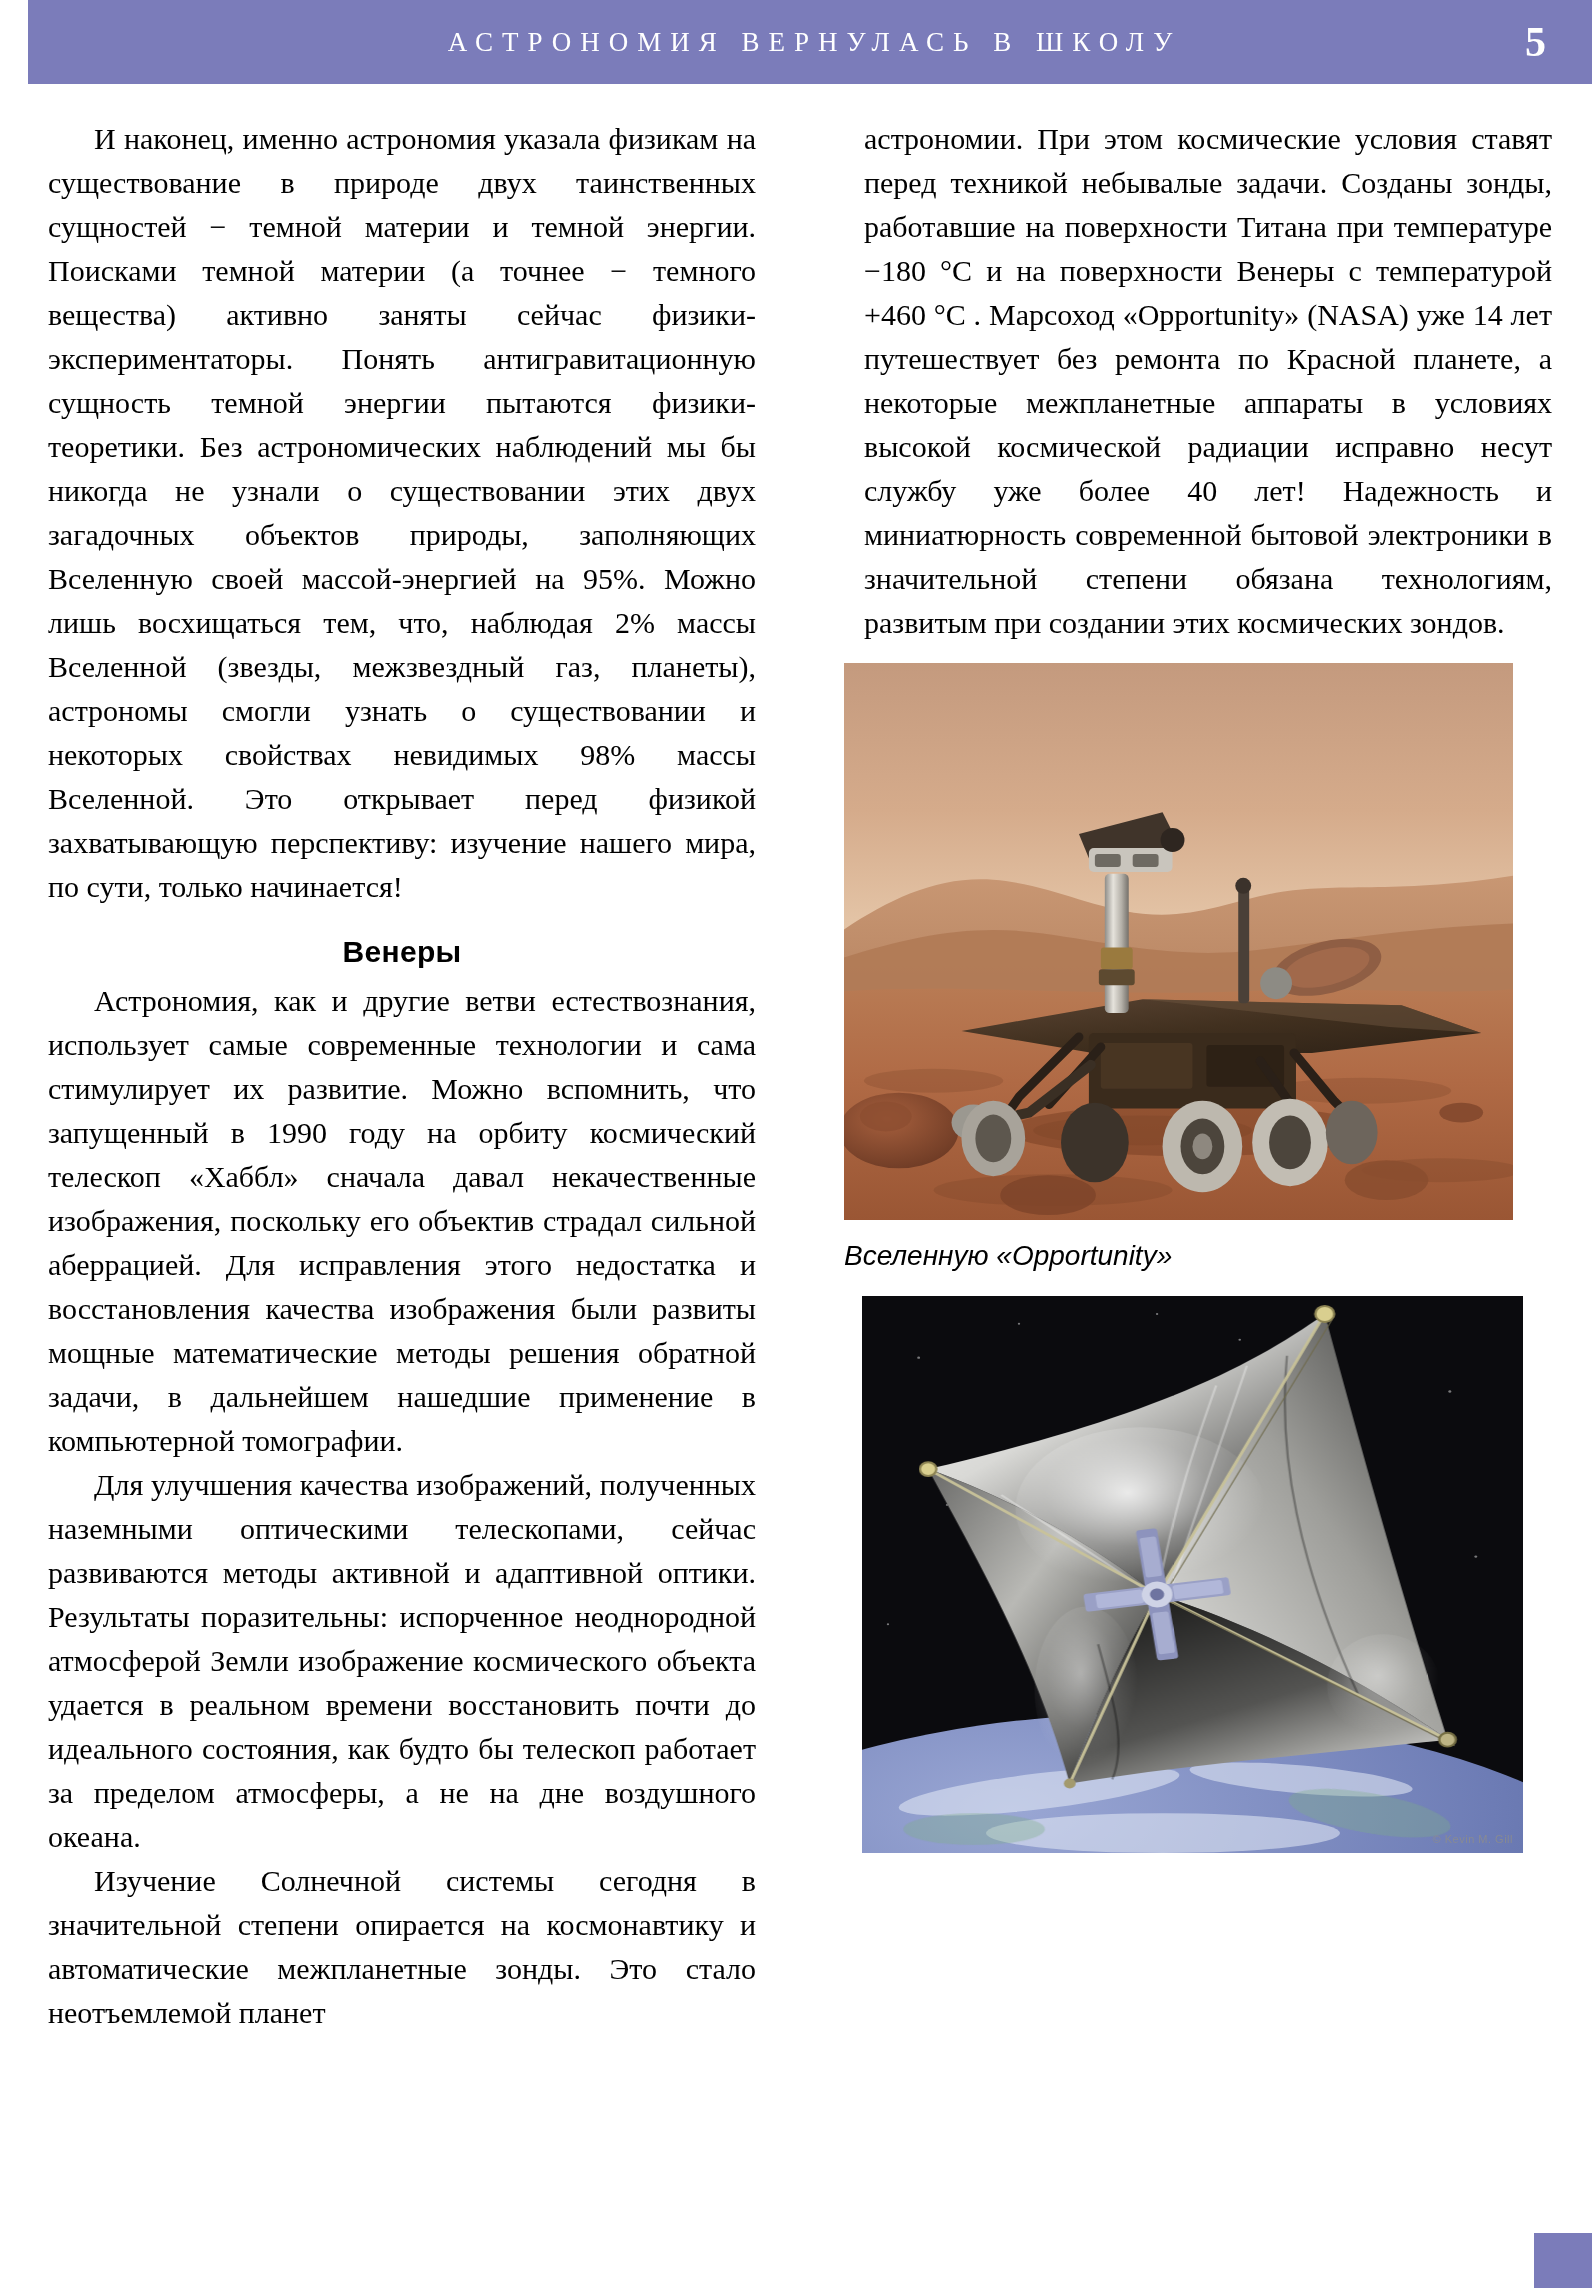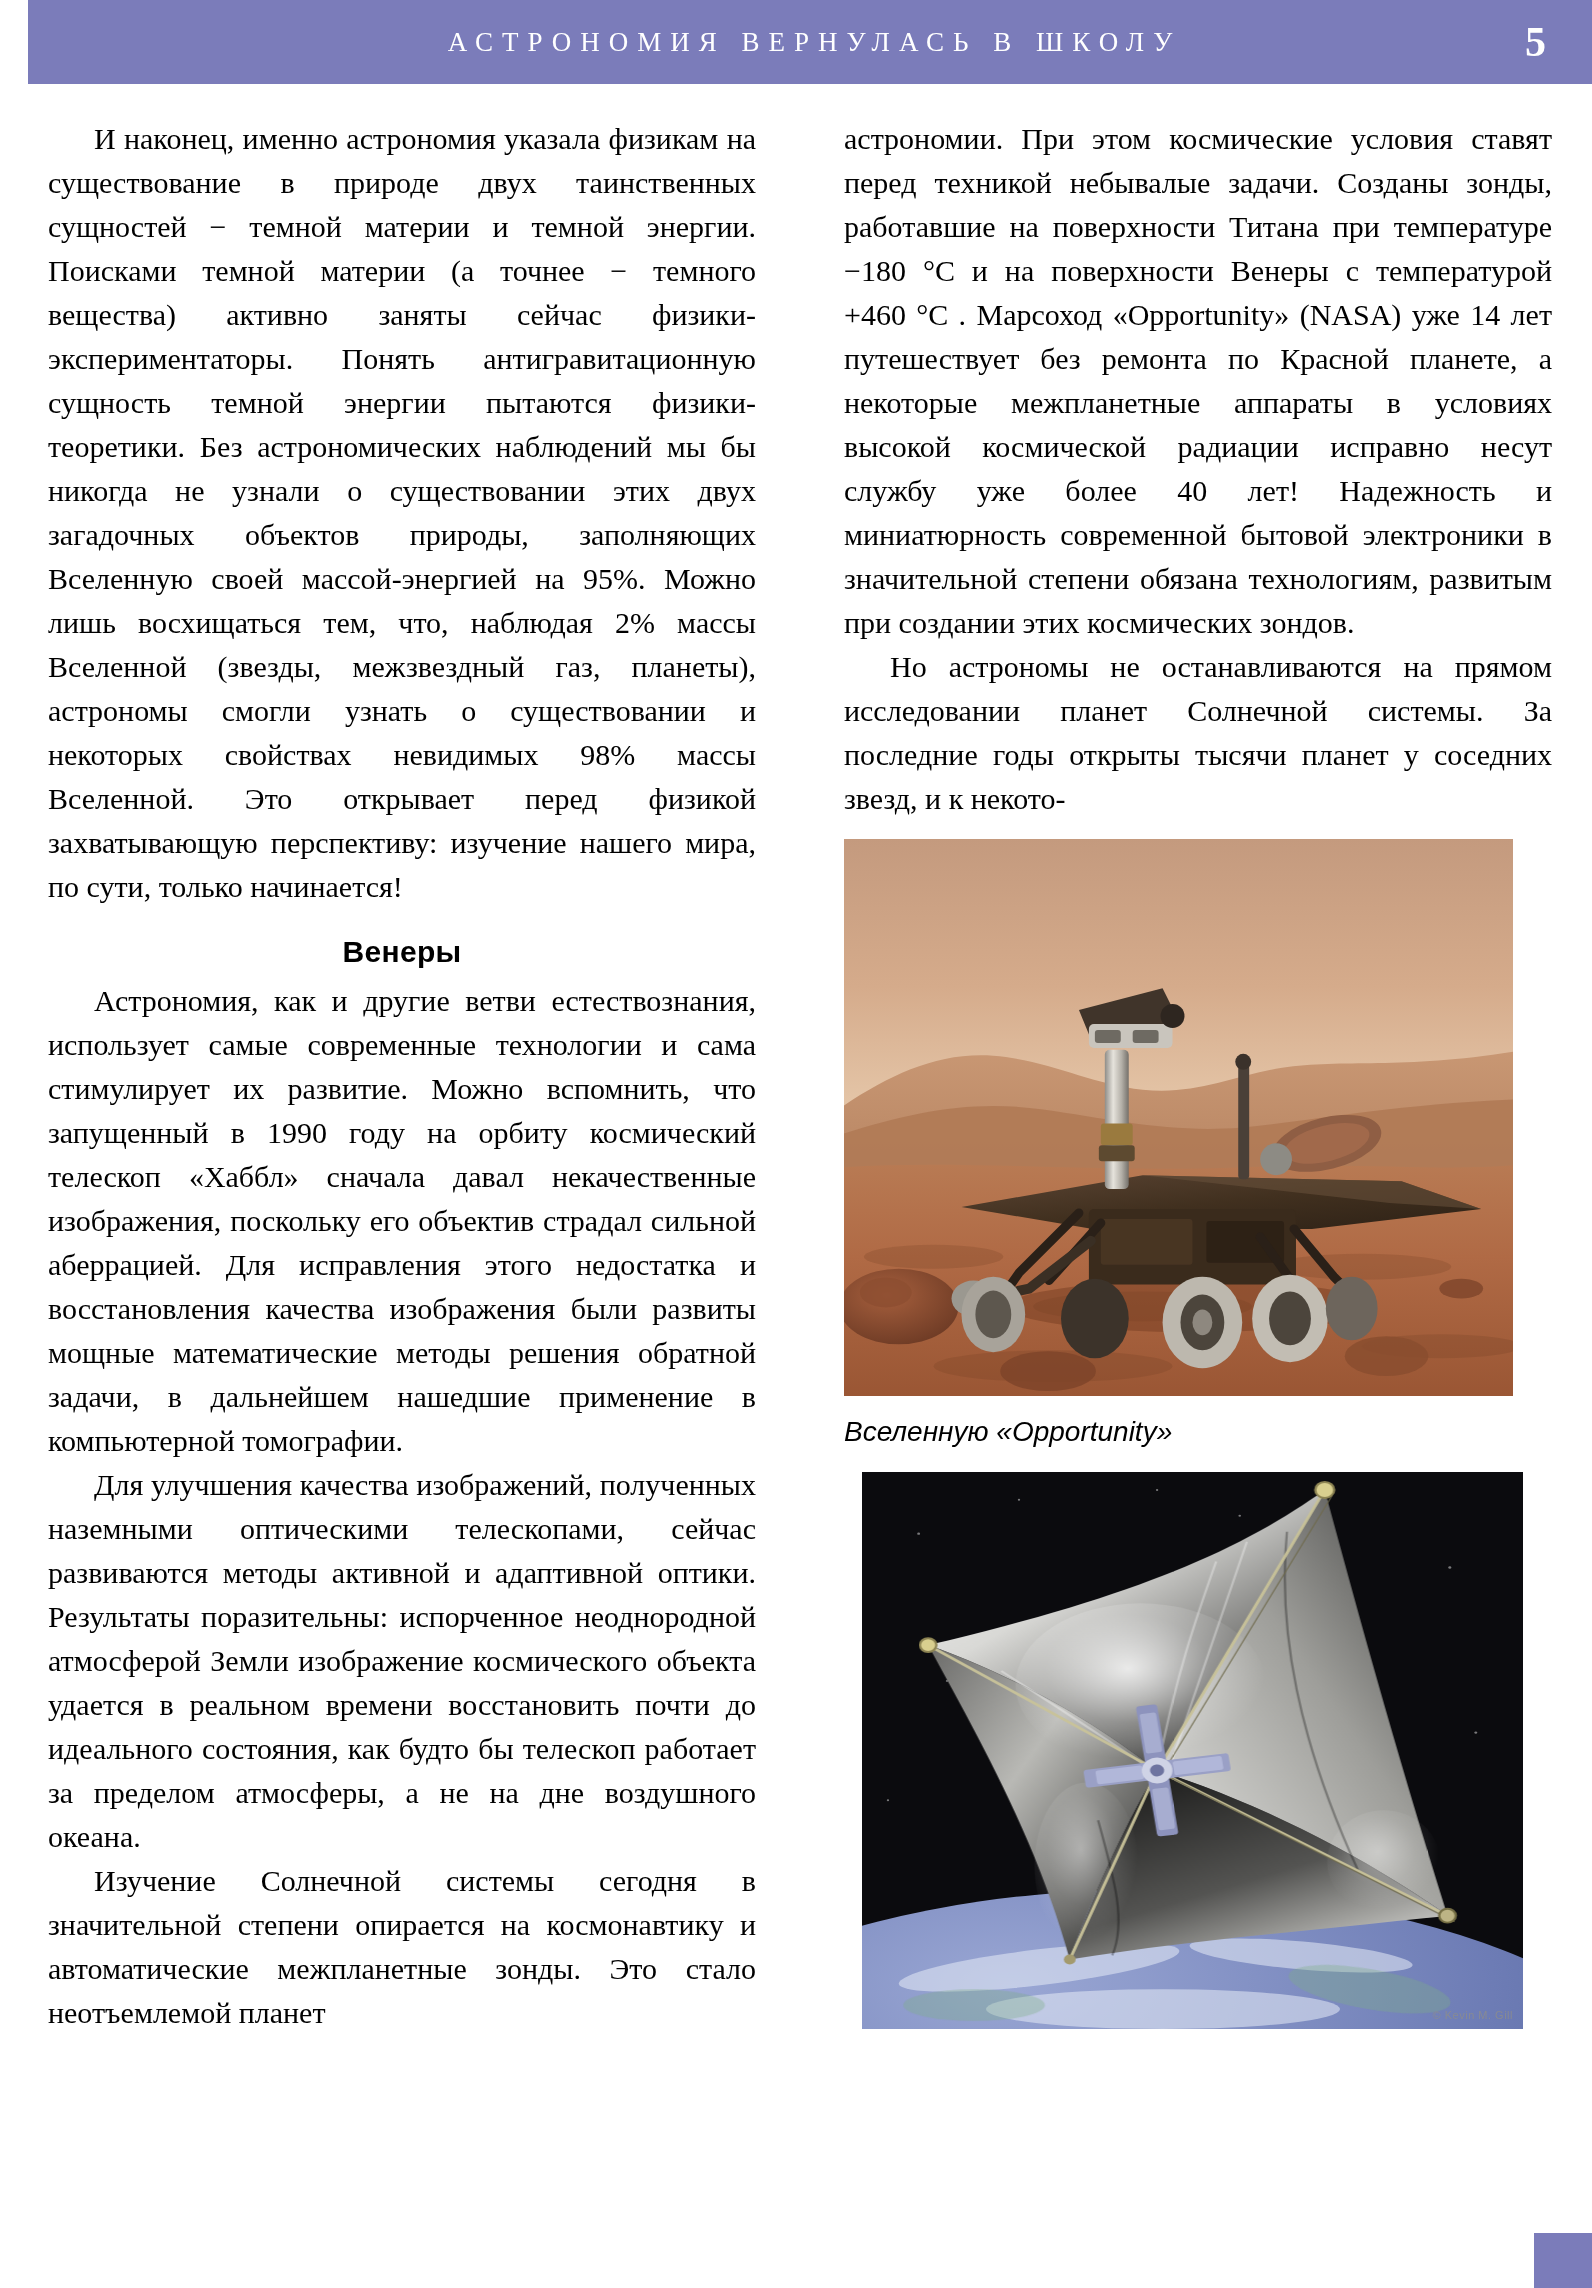--- a/index.html
+++ b/index.html
@@ -81,21 +81,21 @@
   p.body-text {
     margin: 0;
     font-size: 30px;
     line-height: 44px;
     text-align: justify;
     text-indent: 46px;
     hyphens: manual;
     color: #000000;
     font-family: "Liberation Serif", "DejaVu Serif", serif;
   }
-  p.body-text.cont { text-indent: 0; }
+  p.body-text.cont { text-indent: 0; margin-left: 20px; }
 
   h2.section-head {
     margin: 26px 0 10px 0;
     text-align: center;
     font-family: "Liberation Sans", "DejaVu Sans", sans-serif;
     font-size: 30px;
     font-weight: 700;
     color: #000000;
     letter-spacing: 0.3px;
   }
@@ -165,21 +165,20 @@
 
     <p class="body-text">Для улучшения качества изображений, полученных наземными оптическими телескопами, сейчас развиваются методы активной и адаптивной оптики. Результаты поразительны: испорченное неоднородной атмосферой Земли изображение космического объекта удается в реальном времени восстановить почти до идеального состояния, как будто бы телескоп работает за пределом атмосферы, а не на дне воздушного океана.</p>
 
     <p class="body-text">Изучение Солнечной системы сегодня в значительной степени опирается на космонавтику и автоматические межпланетные зонды. Это стало неотъемлемой планет</p>
   </div>
 
   <div class="col col-right">
 
     <p class="body-text cont">астрономии. При этом космические условия ставят перед техникой небывалые задачи. Созданы зонды, работавшие на поверхности Титана при температуре −180 °C и на поверхности Венеры с температурой +460 °C . Марсоход «Opportunity» (NASA) уже 14 лет путешествует без ремонта по Красной планете, а некоторые межпланетные аппараты в условиях высокой космической радиации исправно несут службу уже более 40 лет! Надежность и миниатюрность современной бытовой электроники в значительной степени обязана технологиям, развитым при создании этих космических зондов.</p>
 
-    <p class="body-text">Но астрономы не останавливаются на прямом исследовании планет Солнечной системы. За последние годы открыты тысячи планет у соседних звезд, и к некото-</p>
 
     <figure class="figure fig1">
       <div class="figure-img">
         <svg class="mars-scene" viewBox="0 0 672 560" preserveAspectRatio="none">
           <defs>
             <linearGradient id="marsSky" x1="0" y1="0" x2="0" y2="1">
               <stop offset="0%" stop-color="#c49a7e"></stop>
               <stop offset="45%" stop-color="#d5ab8b"></stop>
               <stop offset="78%" stop-color="#e3c3a5"></stop>
               <stop offset="100%" stop-color="#e8cdb0"></stop>

